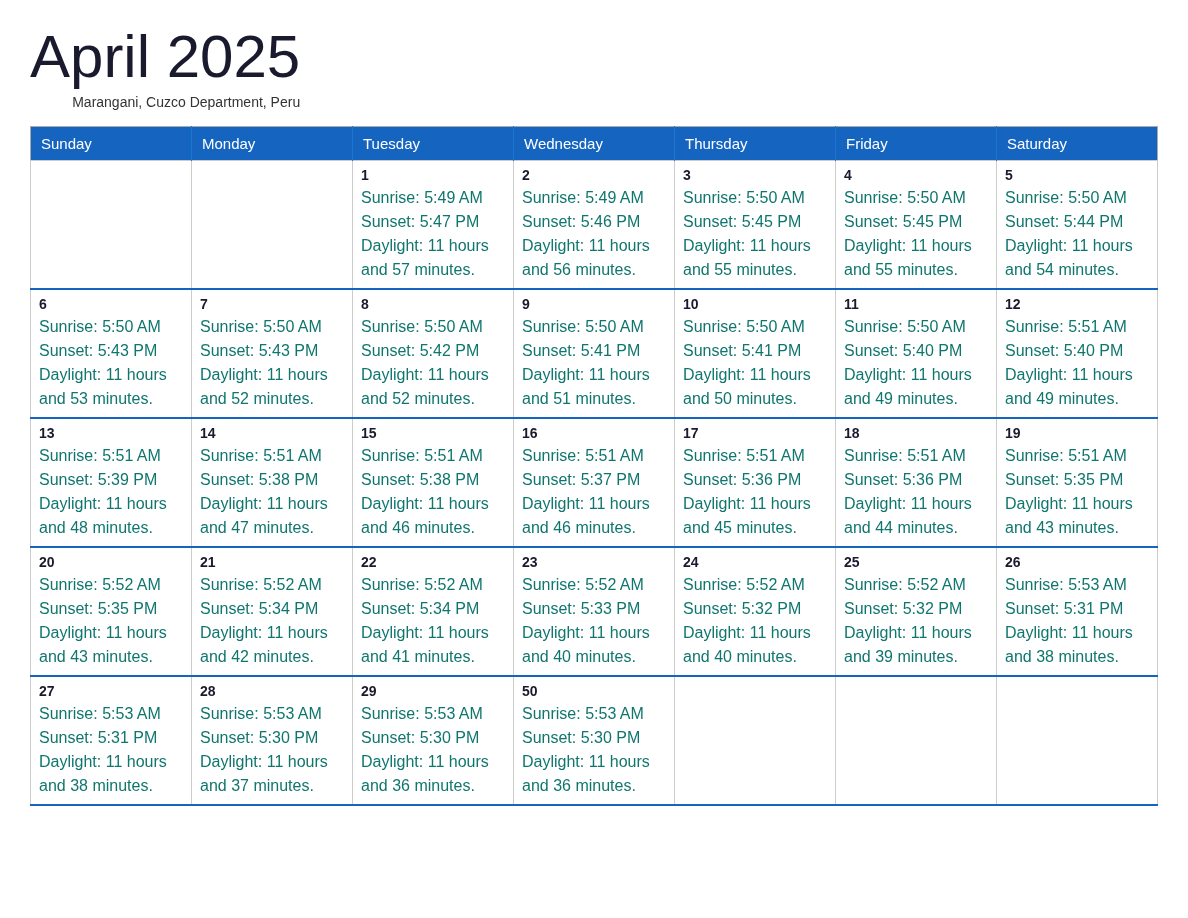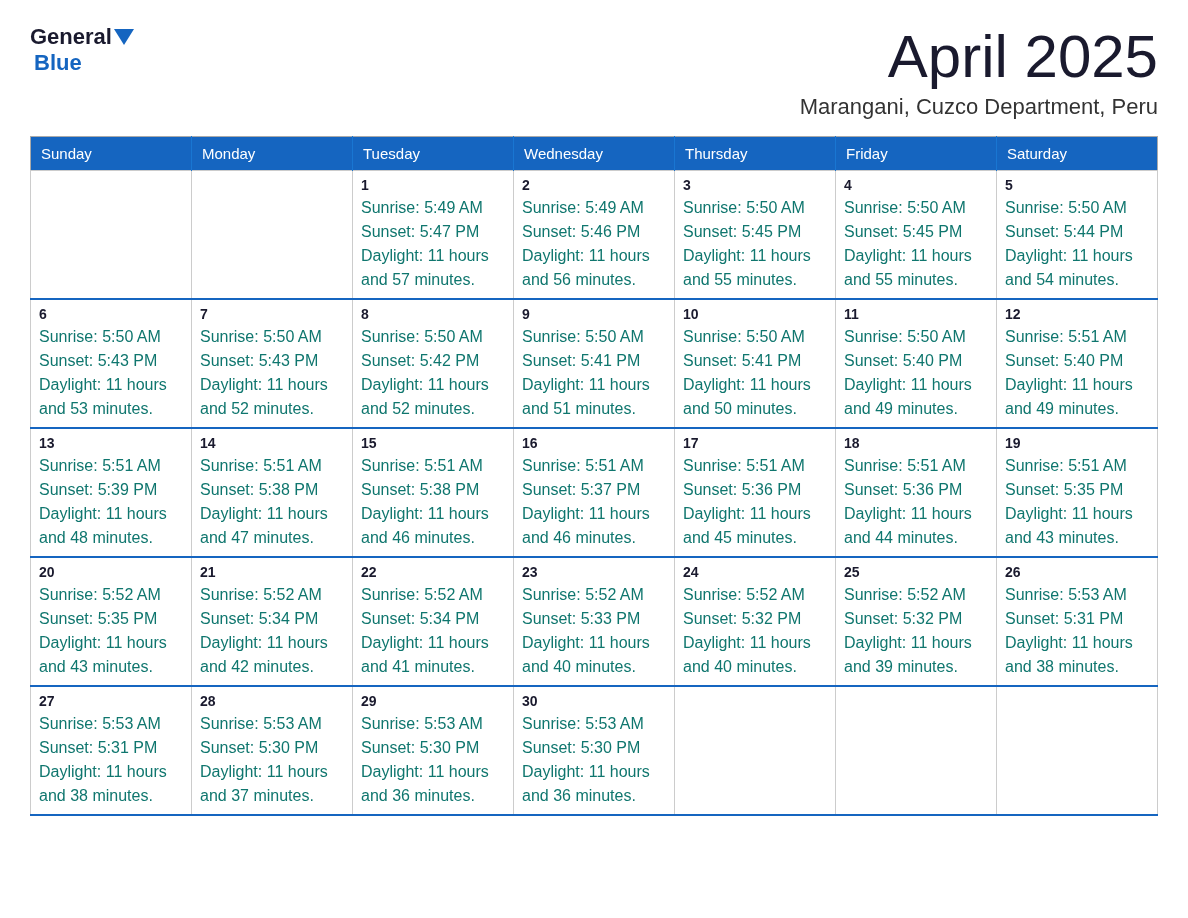--- a/index.html
+++ b/index.html
@@ -43,21 +43,21 @@
     .title-section {
       text-align: right;
     }
     .main-title {
       font-size: 60px;
       font-weight: normal;
       color: #1a1a2e;
       line-height: 1.1;
     }
     .subtitle {
-      font-size: 22px;
+      font-size: 14px;
       color: #333;
       margin-top: 4px;
     }
     .calendar {
       width: 100%;
       border-collapse: collapse;
       border: 1px solid #aaa;
       padding-left: 40px;
     }
     .calendar thead tr th {
@@ -98,29 +98,20 @@
       background: #fff;
     }
     .calendar tbody tr {
       border-bottom: 2px solid #1565c0;
     }
   </style>
 </head>
 <body>
 
 <div class="header">
-  <div class="logo">
-    <div style="display:flex;flex-direction:column;align-items:flex-start;">
-      <div style="display:flex;align-items:center;">
-        <span class="logo-text-general">General</span>
-        <span class="logo-triangle"></span>
-      </div>
-      <span class="logo-text-blue" style="margin-left:4px;">Blue</span>
-    </div>
-  </div>
   <div class="title-section">
     <div class="main-title">April 2025</div>
     <div class="subtitle">Marangani, Cuzco Department, Peru</div>
   </div>
 </div>
 
 <table class="calendar">
   <thead>
     <tr>
     <th>Sunday</th>
@@ -254,21 +245,21 @@
         </td>
         <td>
           <span class="day-number">28</span>
           <div class="day-info">Sunrise: 5:53 AM<br>Sunset: 5:30 PM<br>Daylight: 11 hours<br>and 37 minutes.</div>
         </td>
         <td>
           <span class="day-number">29</span>
           <div class="day-info">Sunrise: 5:53 AM<br>Sunset: 5:30 PM<br>Daylight: 11 hours<br>and 36 minutes.</div>
         </td>
         <td>
-          <span class="day-number">30</span>
+          <span class="day-number">50</span>
           <div class="day-info">Sunrise: 5:53 AM<br>Sunset: 5:30 PM<br>Daylight: 11 hours<br>and 36 minutes.</div>
         </td>
         <td class="empty"></td>
         <td class="empty"></td>
         <td class="empty"></td>
       </tr>
     </tbody>
 </table>
 
 </body></html>

